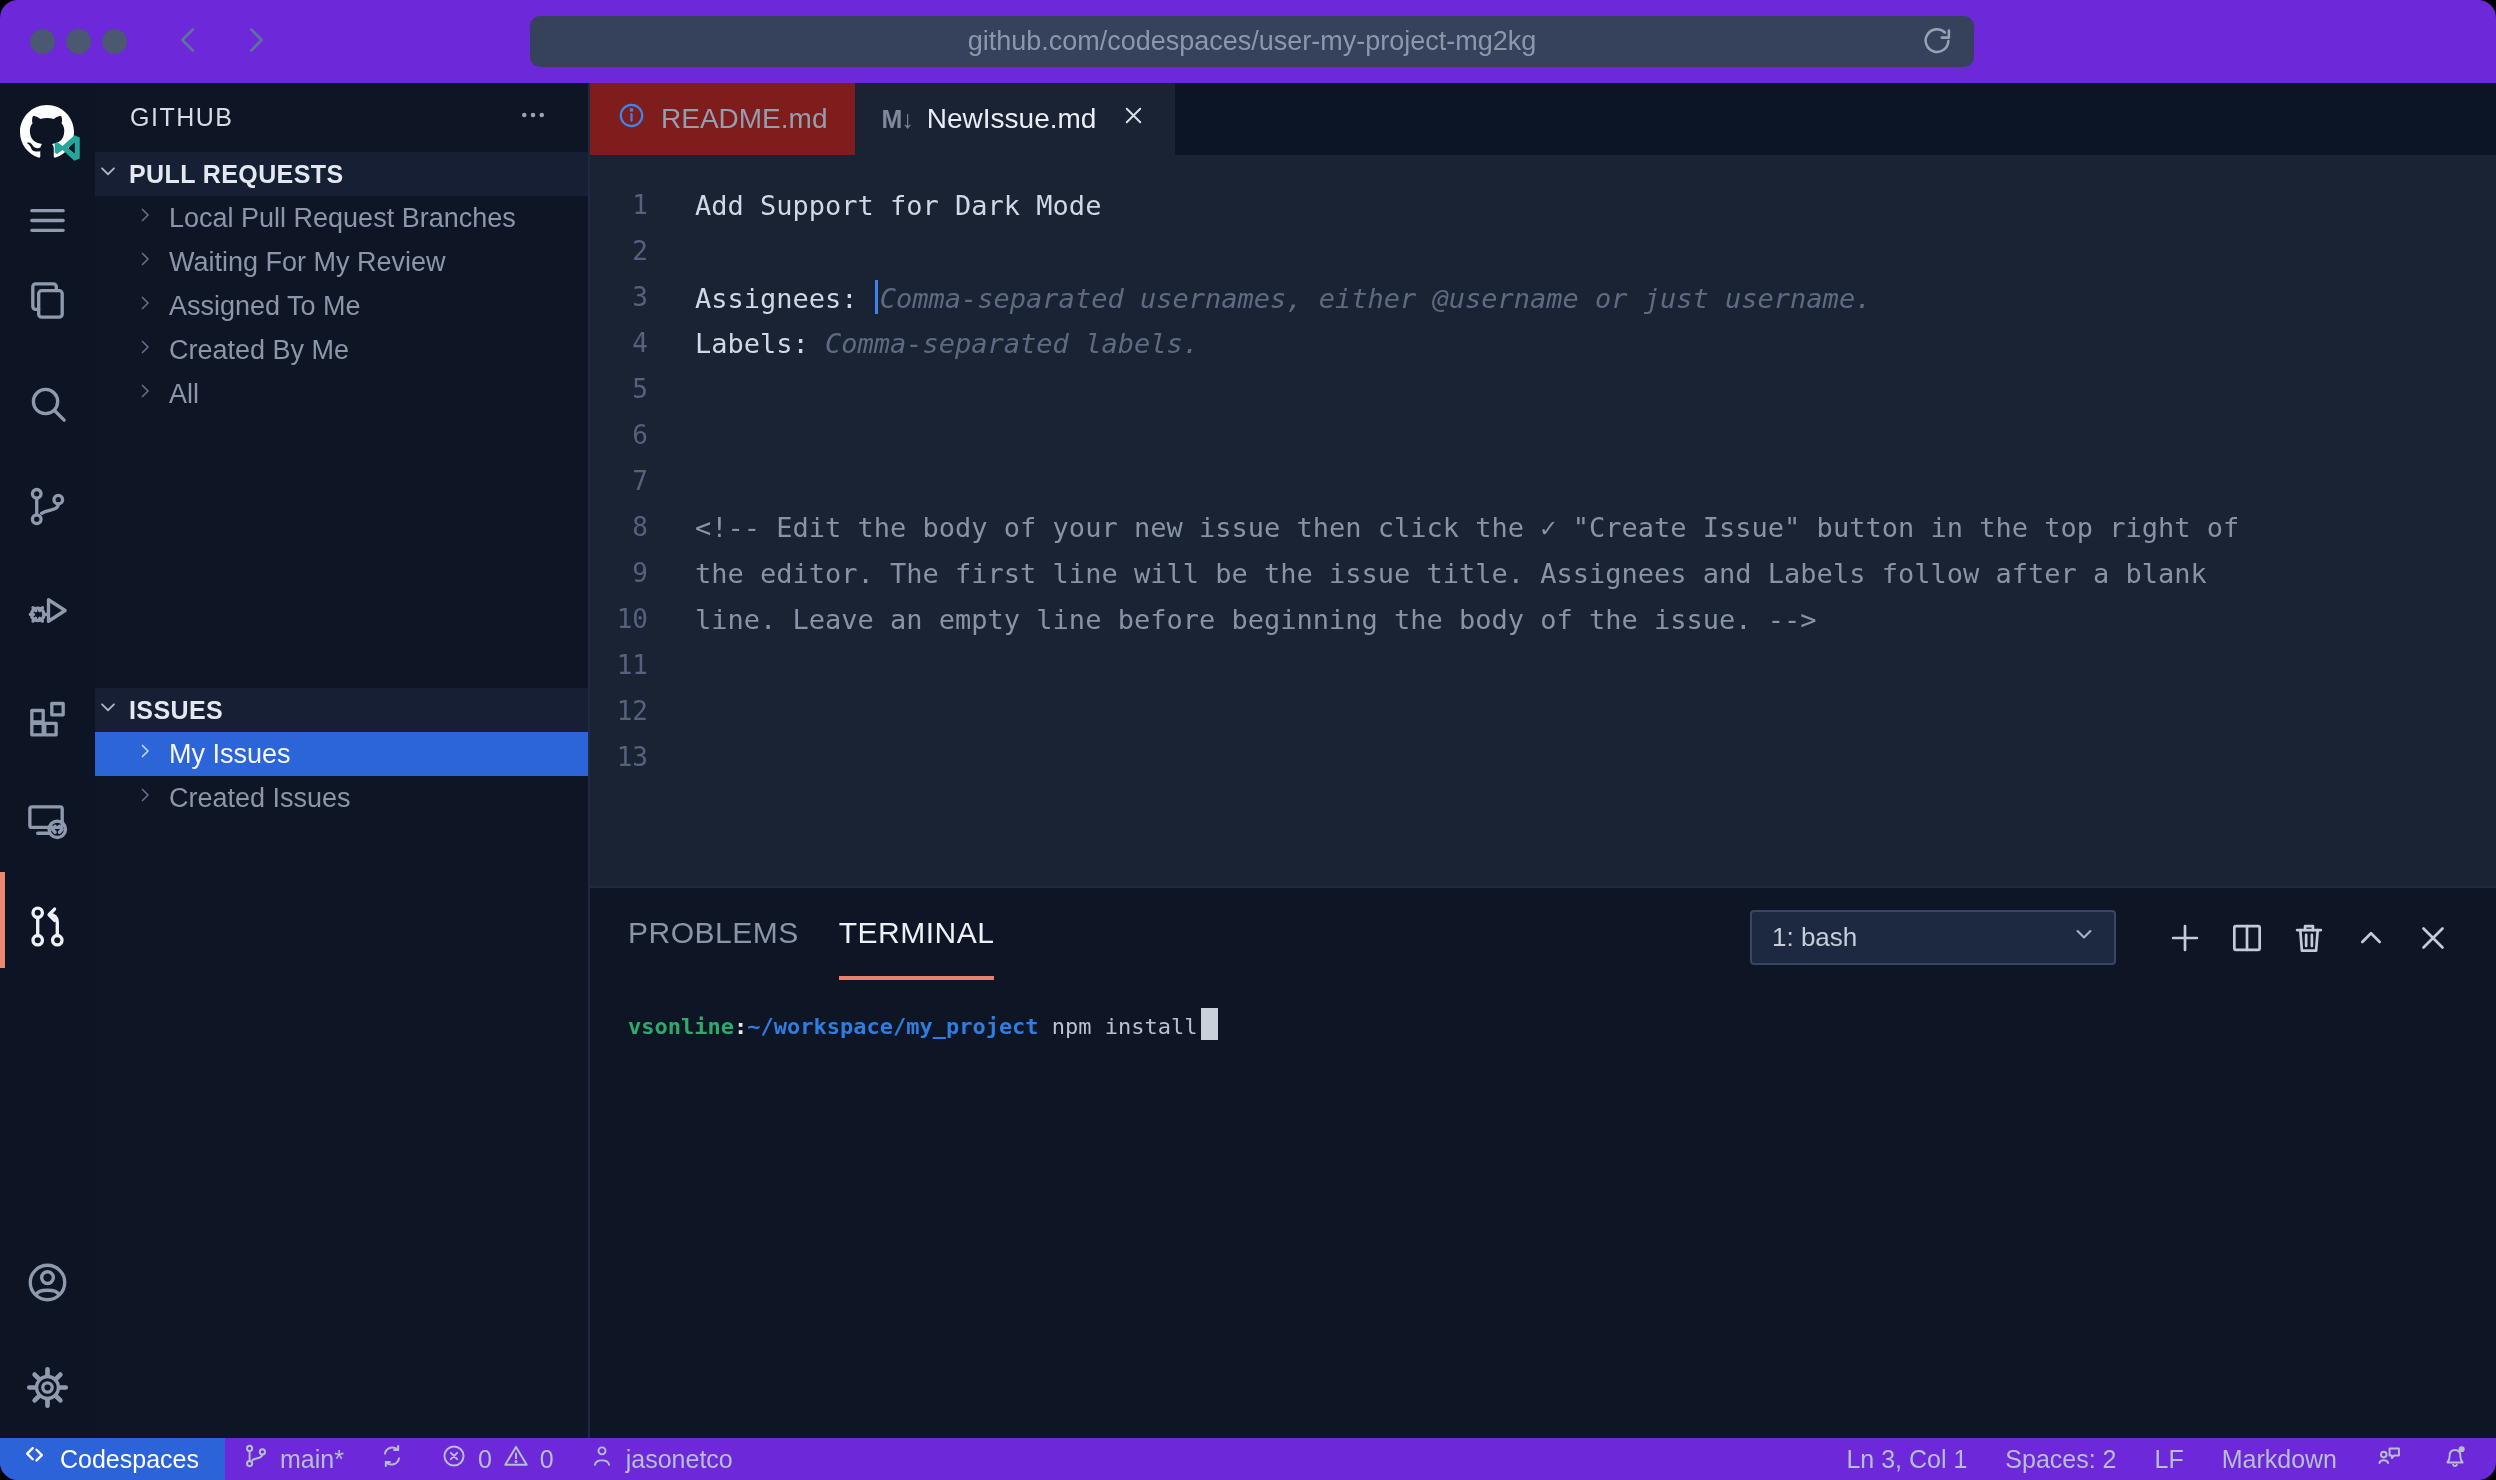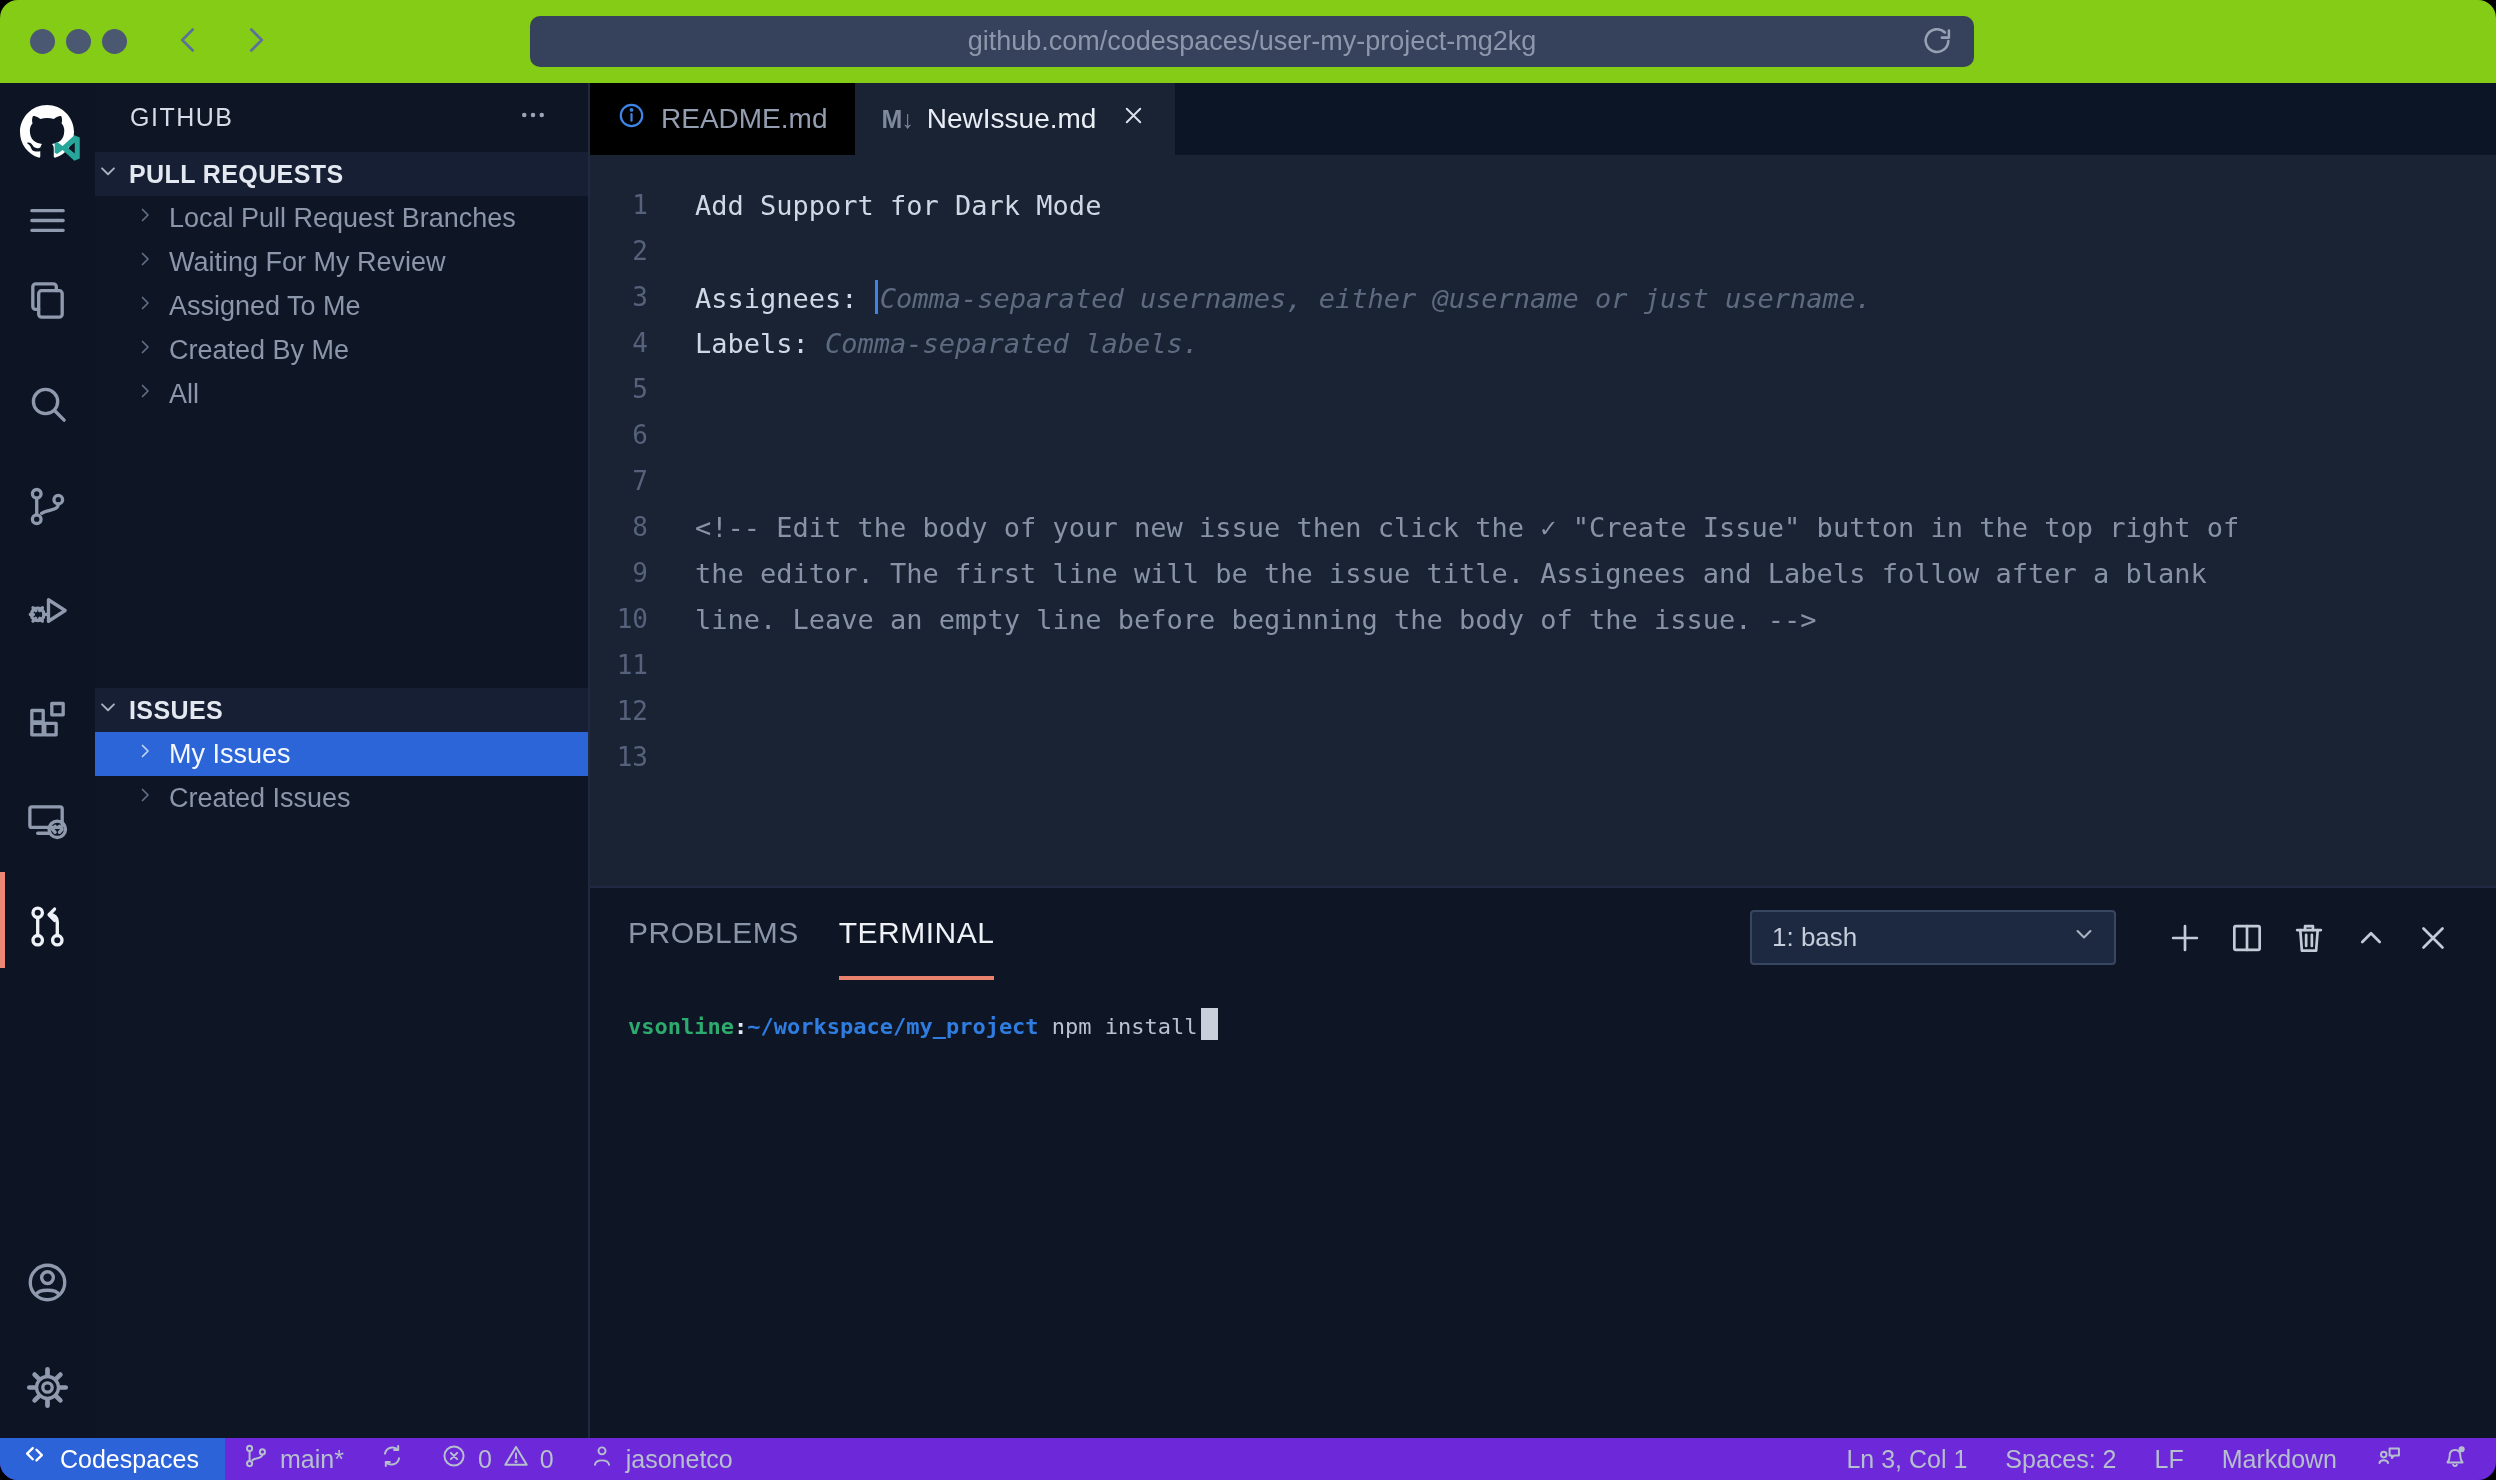--- a/index.html
+++ b/index.html
@@ -2,21 +2,21 @@
 <html><head>
 <meta charset="utf-8">
 <style>
   * { margin:0; padding:0; box-sizing:border-box; }
   html,body { background:#000; }
   body { width:2496px; height:1480px; font-family:"Liberation Sans", sans-serif; -webkit-font-smoothing:antialiased; }
 
   .window { position:relative; width:2496px; height:1480px; border-radius:18px; overflow:hidden; background:#0e1626; }
 
   
-  .browser-bar { position:relative; height:83px; background:#84cc16; display:flex; align-items:center; }
+  .browser-bar { position:relative; height:83px; background:#6d28d9; display:flex; align-items:center; }
   .traffic { display:flex; gap:11px; margin-left:30px; }
   .dot { width:25px; height:25px; border-radius:50%; background:#4b5871; }
   .nav-arrows { display:flex; gap:30px; margin-left:44px; color:#5d7299; }
   .nav-arrows svg { width:36px; height:36px; }
   .url-bar { position:absolute; left:530px; top:16px; width:1444px; height:51px; background:#36415c; border-radius:10px;
              display:flex; align-items:center; justify-content:center; color:#8d97ab; font-size:27px; }
   .reload { position:absolute; right:18px; top:8px; width:36px; height:36px; color:#97a1b4; }
   .reload svg { width:34px; height:34px; }
 
   
@@ -42,21 +42,21 @@
   .section-header svg { width:26px; height:26px; color:#aab3c2; }
   .tree-item { height:44px; display:flex; align-items:center; gap:12px; padding-left:38px; color:#8b96aa; font-size:27px; }
   .tree-item svg { width:24px; height:24px; color:#626e83; flex:none; }
   .tree-item.selected { background:#2c65d8; color:#f4f7fc; }
   .tree-item.selected svg { color:#c3d4f3; }
   .section.gap { margin-top:272px; }
 
   
   .main-col { flex:1; min-width:0; display:flex; flex-direction:column; background:#0c1526; }
   .tab-strip { height:72px; display:flex; background:#0c1526; flex:none; }
-  .tab { display:flex; align-items:center; gap:14px; padding:0 28px 0 26px; font-size:28px; color:#949eb1; background:#000000; }
+  .tab { display:flex; align-items:center; gap:14px; padding:0 28px 0 26px; font-size:28px; color:#949eb1; background:#7f1d1d; }
   .tab.active { background:#1a2334; color:#e9edf4; }
   .tab .tab-icon svg { width:31px; height:31px; }
   .tab-icon.info { color:#3d85e8; }
   .md-glyph { color:#7e899c; font-size:25px; font-weight:700; letter-spacing:-1px; }
   .tab .close { color:#dbe2ec; margin-left:10px; } .tab .close svg { width:27px; height:27px; }
 
   .editor { height:731px; background:#1a2334; padding-top:27px; overflow:hidden; flex:none; }
   .line { display:flex; align-items:center; height:46px; font-family:"DejaVu Sans Mono", monospace; font-size:27px; }
   .gutter { width:70px; flex:none; text-align:right; padding-right:12px; color:#56627b; font-size:26px; }
   .code { padding-left:35px; white-space:pre; }

